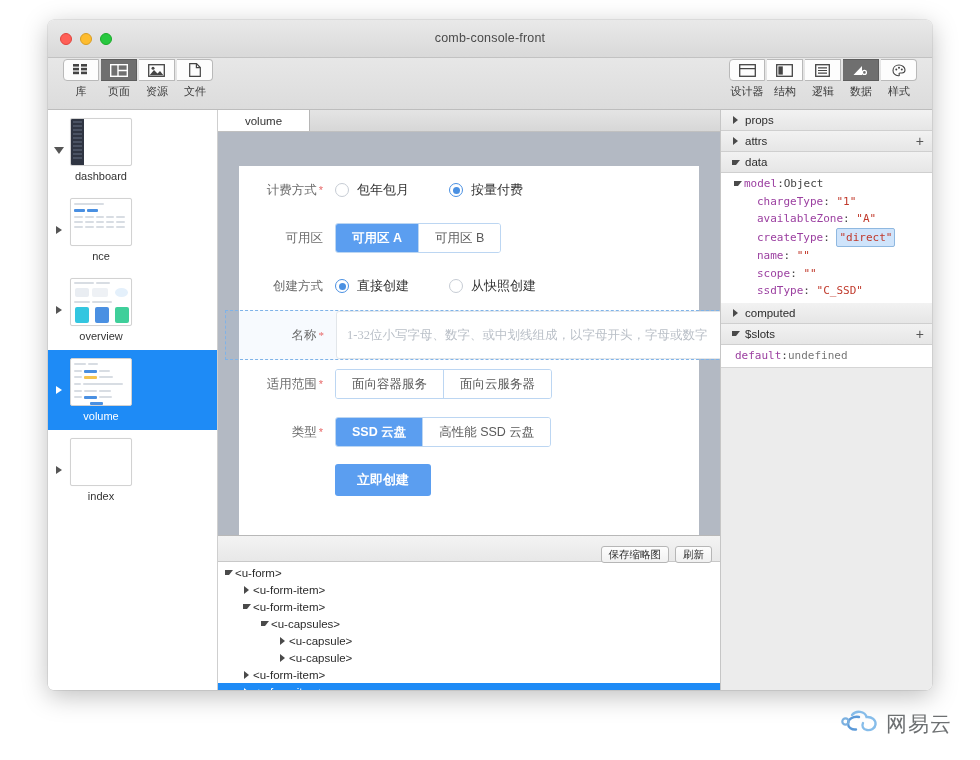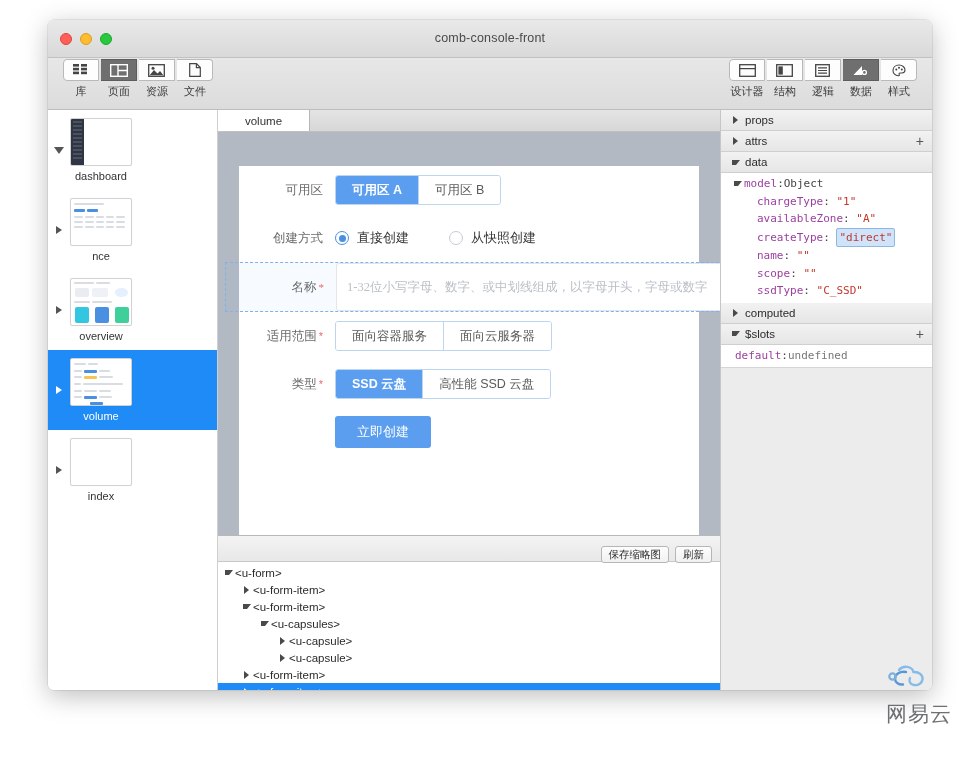--- a/index.html
+++ b/index.html
@@ -207,21 +207,21 @@
     display: flex; align-items: center; padding: 16px 10px;
     font-size: 12.5px; color: #b9bfc7;
     overflow: hidden; white-space: nowrap;
     margin-right: -30px;
   }
 
   .btn-primary {
     background: #5b9ef0; color: #fff;
     border: none; border-radius: 3px;
     height: 32px; padding: 4px 22px;
-    font-size: 13px; font-family: inherit; font-weight: normal;
+    font-size: 13px; font-family: inherit; font-weight: bold;
     display: flex; align-items: center; justify-content: center;
   }
 
   
   .treepanel {
     flex: 0 0 155px; height: 155px;
     background: #fff;
     border-top: 1px solid #b8b8b8;
     display: flex; flex-direction: column;
     overflow: hidden;
@@ -288,24 +288,23 @@
   .v-red { color: #c0392b; }
   .v-gray { color: #777; }
   .val-hl {
     background: #cfe4fb; border: 1px solid #8fb8e0;
     border-radius: 2px; padding: 0 2px; color: #c0392b;
   }
   .insp-spacer { flex: 1; background: #ececec; border-top: 1px solid #d5d5d5; }
 
   
   .watermark {
-    position: absolute; right: 28px; bottom: 32px;
-    display: flex; align-items: flex-start; gap: 7px;
+    position: absolute; right: 28px; bottom: 22px;
+    display: flex; align-items: flex-end; gap: 7px;
     opacity: 0.9;
-    flex-direction: column;
   }
   .wm-text {
     font-size: 21px; color: #5e6163; letter-spacing: 1px;
     font-family: "DejaVu Sans", sans-serif;
   }
 </style>
 </head>
 <body>
 
 <div id="root">
@@ -577,20 +576,37 @@
       <div class="center">
 
         <div class="tabbar">
           <div class="tab active">volume</div>
           <div class="tabbar-fill"></div>
         </div>
 
         <div class="canvas">
           <div class="form-card">
 
+            <div class="frm-row">
+              <div class="frm-label">
+                <span>计费方式</span><span class="req">*</span>
+              </div>
+              <div class="frm-field">
+                <div class="radio-grp">
+                  <label class="radio">
+                    <span class="rdot"></span>
+                    <span class="rtxt">包年包月</span>
+                  </label>
+                  <label class="radio">
+                    <span class="rdot on"></span>
+                    <span class="rtxt">按量付费</span>
+                  </label>
+                </div>
+              </div>
+            </div>
 
             <div class="frm-row">
               <div class="frm-label">可用区</div>
               <div class="frm-field">
                 <div class="caps">
                   <div class="cap on">可用区 A</div>
                   <div class="cap">可用区 B</div>
                 </div>
               </div>
             </div>

